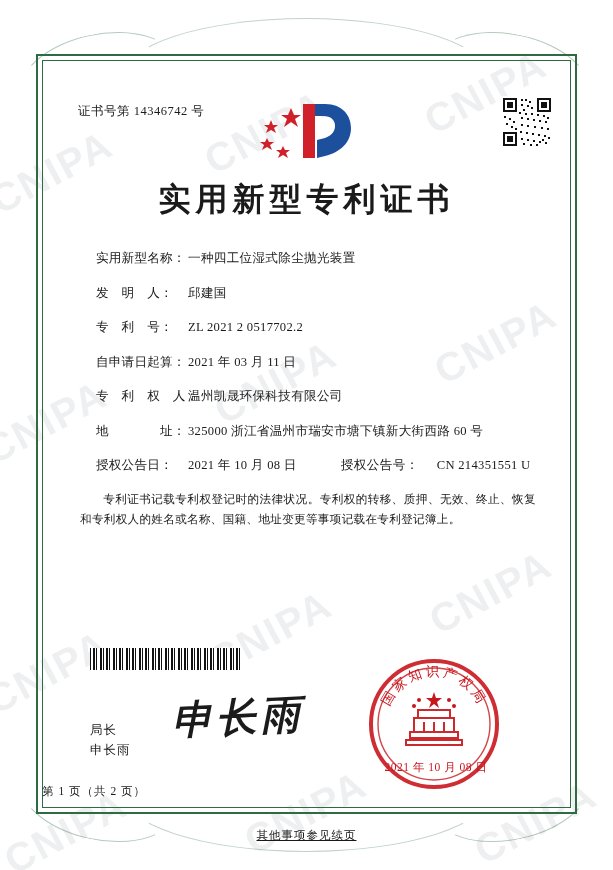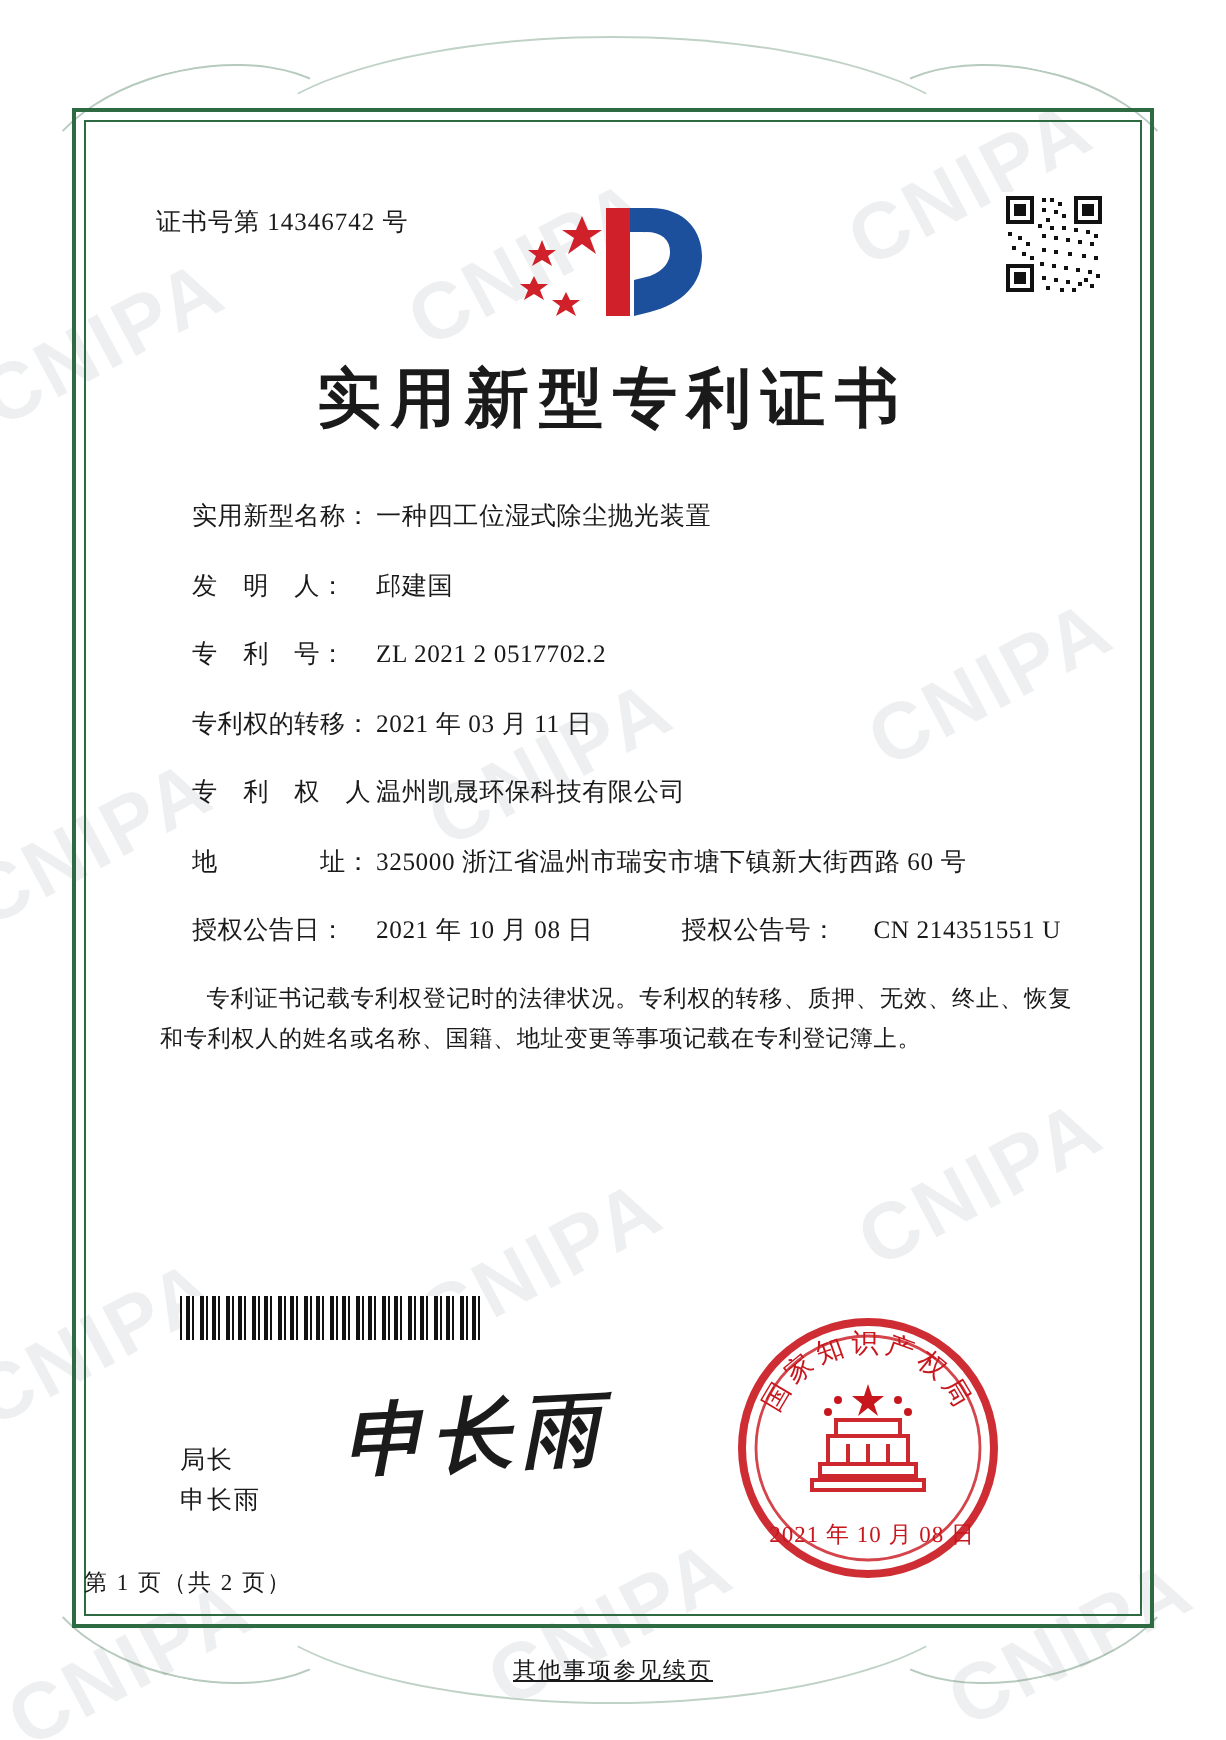--- a/index.html
+++ b/index.html
@@ -361,21 +361,21 @@
     <div class="field-row">
       <span class="field-label">实用新型名称：</span><span class="field-value">一种四工位湿式除尘抛光装置</span>
     </div>
     <div class="field-row">
       <span class="field-label">发　明　人：</span><span class="field-value">邱建国</span>
     </div>
     <div class="field-row">
       <span class="field-label">专　利　号：</span><span class="field-value">ZL 2021 2 0517702.2</span>
     </div>
     <div class="field-row">
-      <span class="field-label">专利权的转移：</span><span class="field-value">2021 年 03 月 11 日</span>
+      <span class="field-label">自申请日起算：</span><span class="field-value">2021 年 03 月 11 日</span>
     </div>
     <div class="field-row">
       <span class="field-label">专　利　权　人：</span><span class="field-value">温州凯晟环保科技有限公司</span>
     </div>
     <div class="field-row">
       <span class="field-label">地　　　　址：</span><span class="field-value">325000 浙江省温州市瑞安市塘下镇新大街西路 60 号</span>
     </div>
     <div class="field-row two-col">
       <span class="field-label">授权公告日：</span><span class="field-value">2021 年 10 月 08 日</span><span class="second-label">授权公告号：</span><span class="field-value">CN 214351551 U</span>
     </div>

